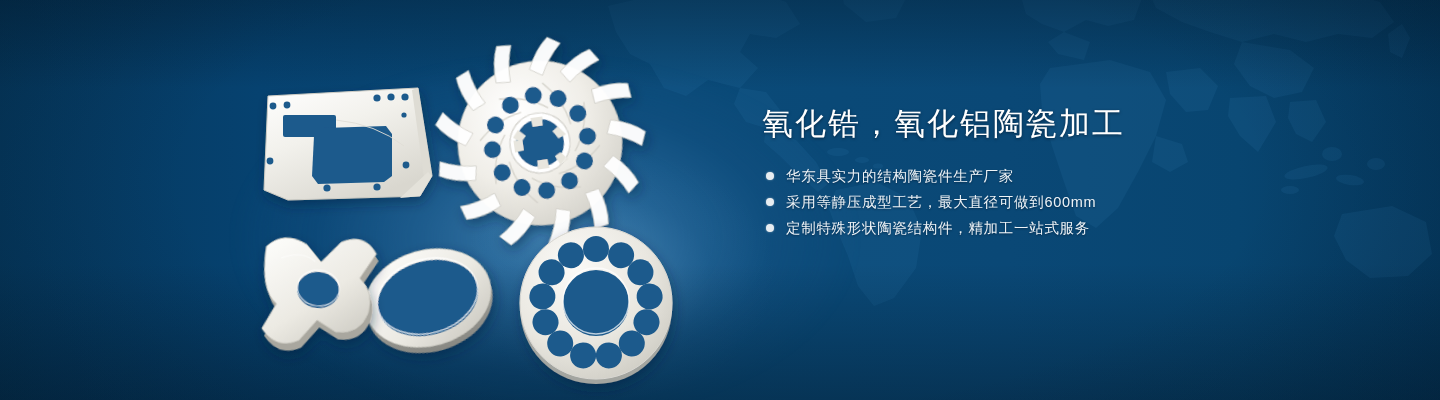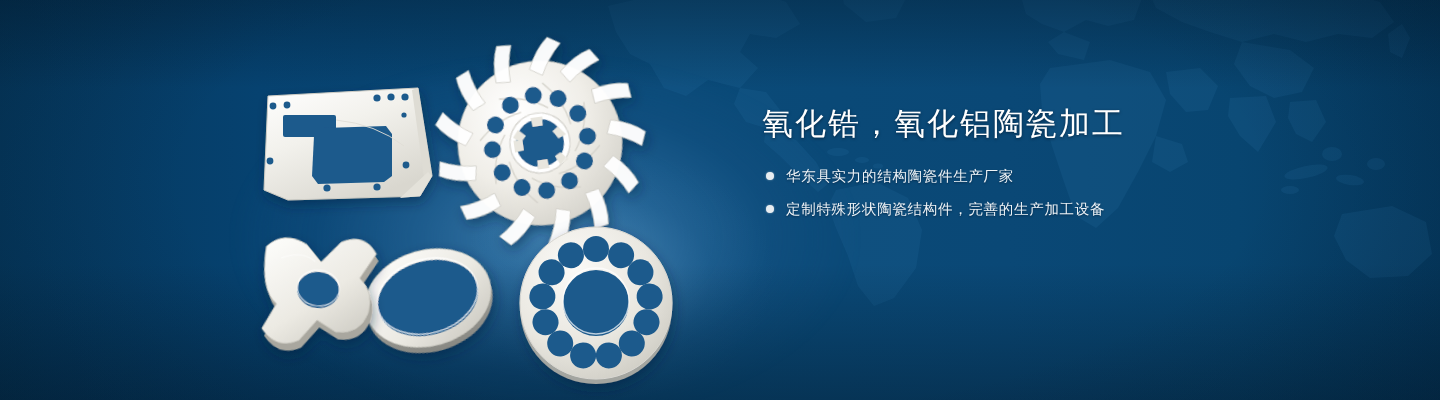--- a/index.html
+++ b/index.html
@@ -67,21 +67,20 @@
     font-weight:400;
     white-space:nowrap;
     text-shadow:0 1px 3px rgba(0,12,26,.55);
   }
   .bullets{ list-style:none; margin:19px 0 0 4px; padding:0; }
   .bullets li{
     display:flex;
     align-items:center;
     height:26px;
     margin-bottom:0px;
-    margin-top:7px;
   }
   .dot{
     width:8px;height:8px;border-radius:50%;
     background:#e8edf1;
     flex:0 0 auto;
     margin-right:12px;
     box-shadow:0 0 2px rgba(255,255,255,.5);
   }
   .btext{
     color:#eef3f7;
@@ -410,18 +409,22 @@
 
   <div class="copy">
     <div class="headline">氧化锆，氧化铝陶瓷加工</div>
     <ul class="bullets">
       <li>
         <span class="dot"></span>
         <span class="btext">华东具实力的结构陶瓷件生产厂家</span>
       </li>
       <li>
         <span class="dot"></span>
-        <span class="btext">定制特殊形状陶瓷结构件，完善的生产加工设备</span>
+        <span class="btext">采用等静压成型工艺，最大直径可做到600mm</span>
+      </li>
+      <li>
+        <span class="dot"></span>
+        <span class="btext">定制特殊形状陶瓷结构件，精加工一站式服务</span>
       </li>
     </ul>
   </div>
 
 </div>
 
 </body></html>

